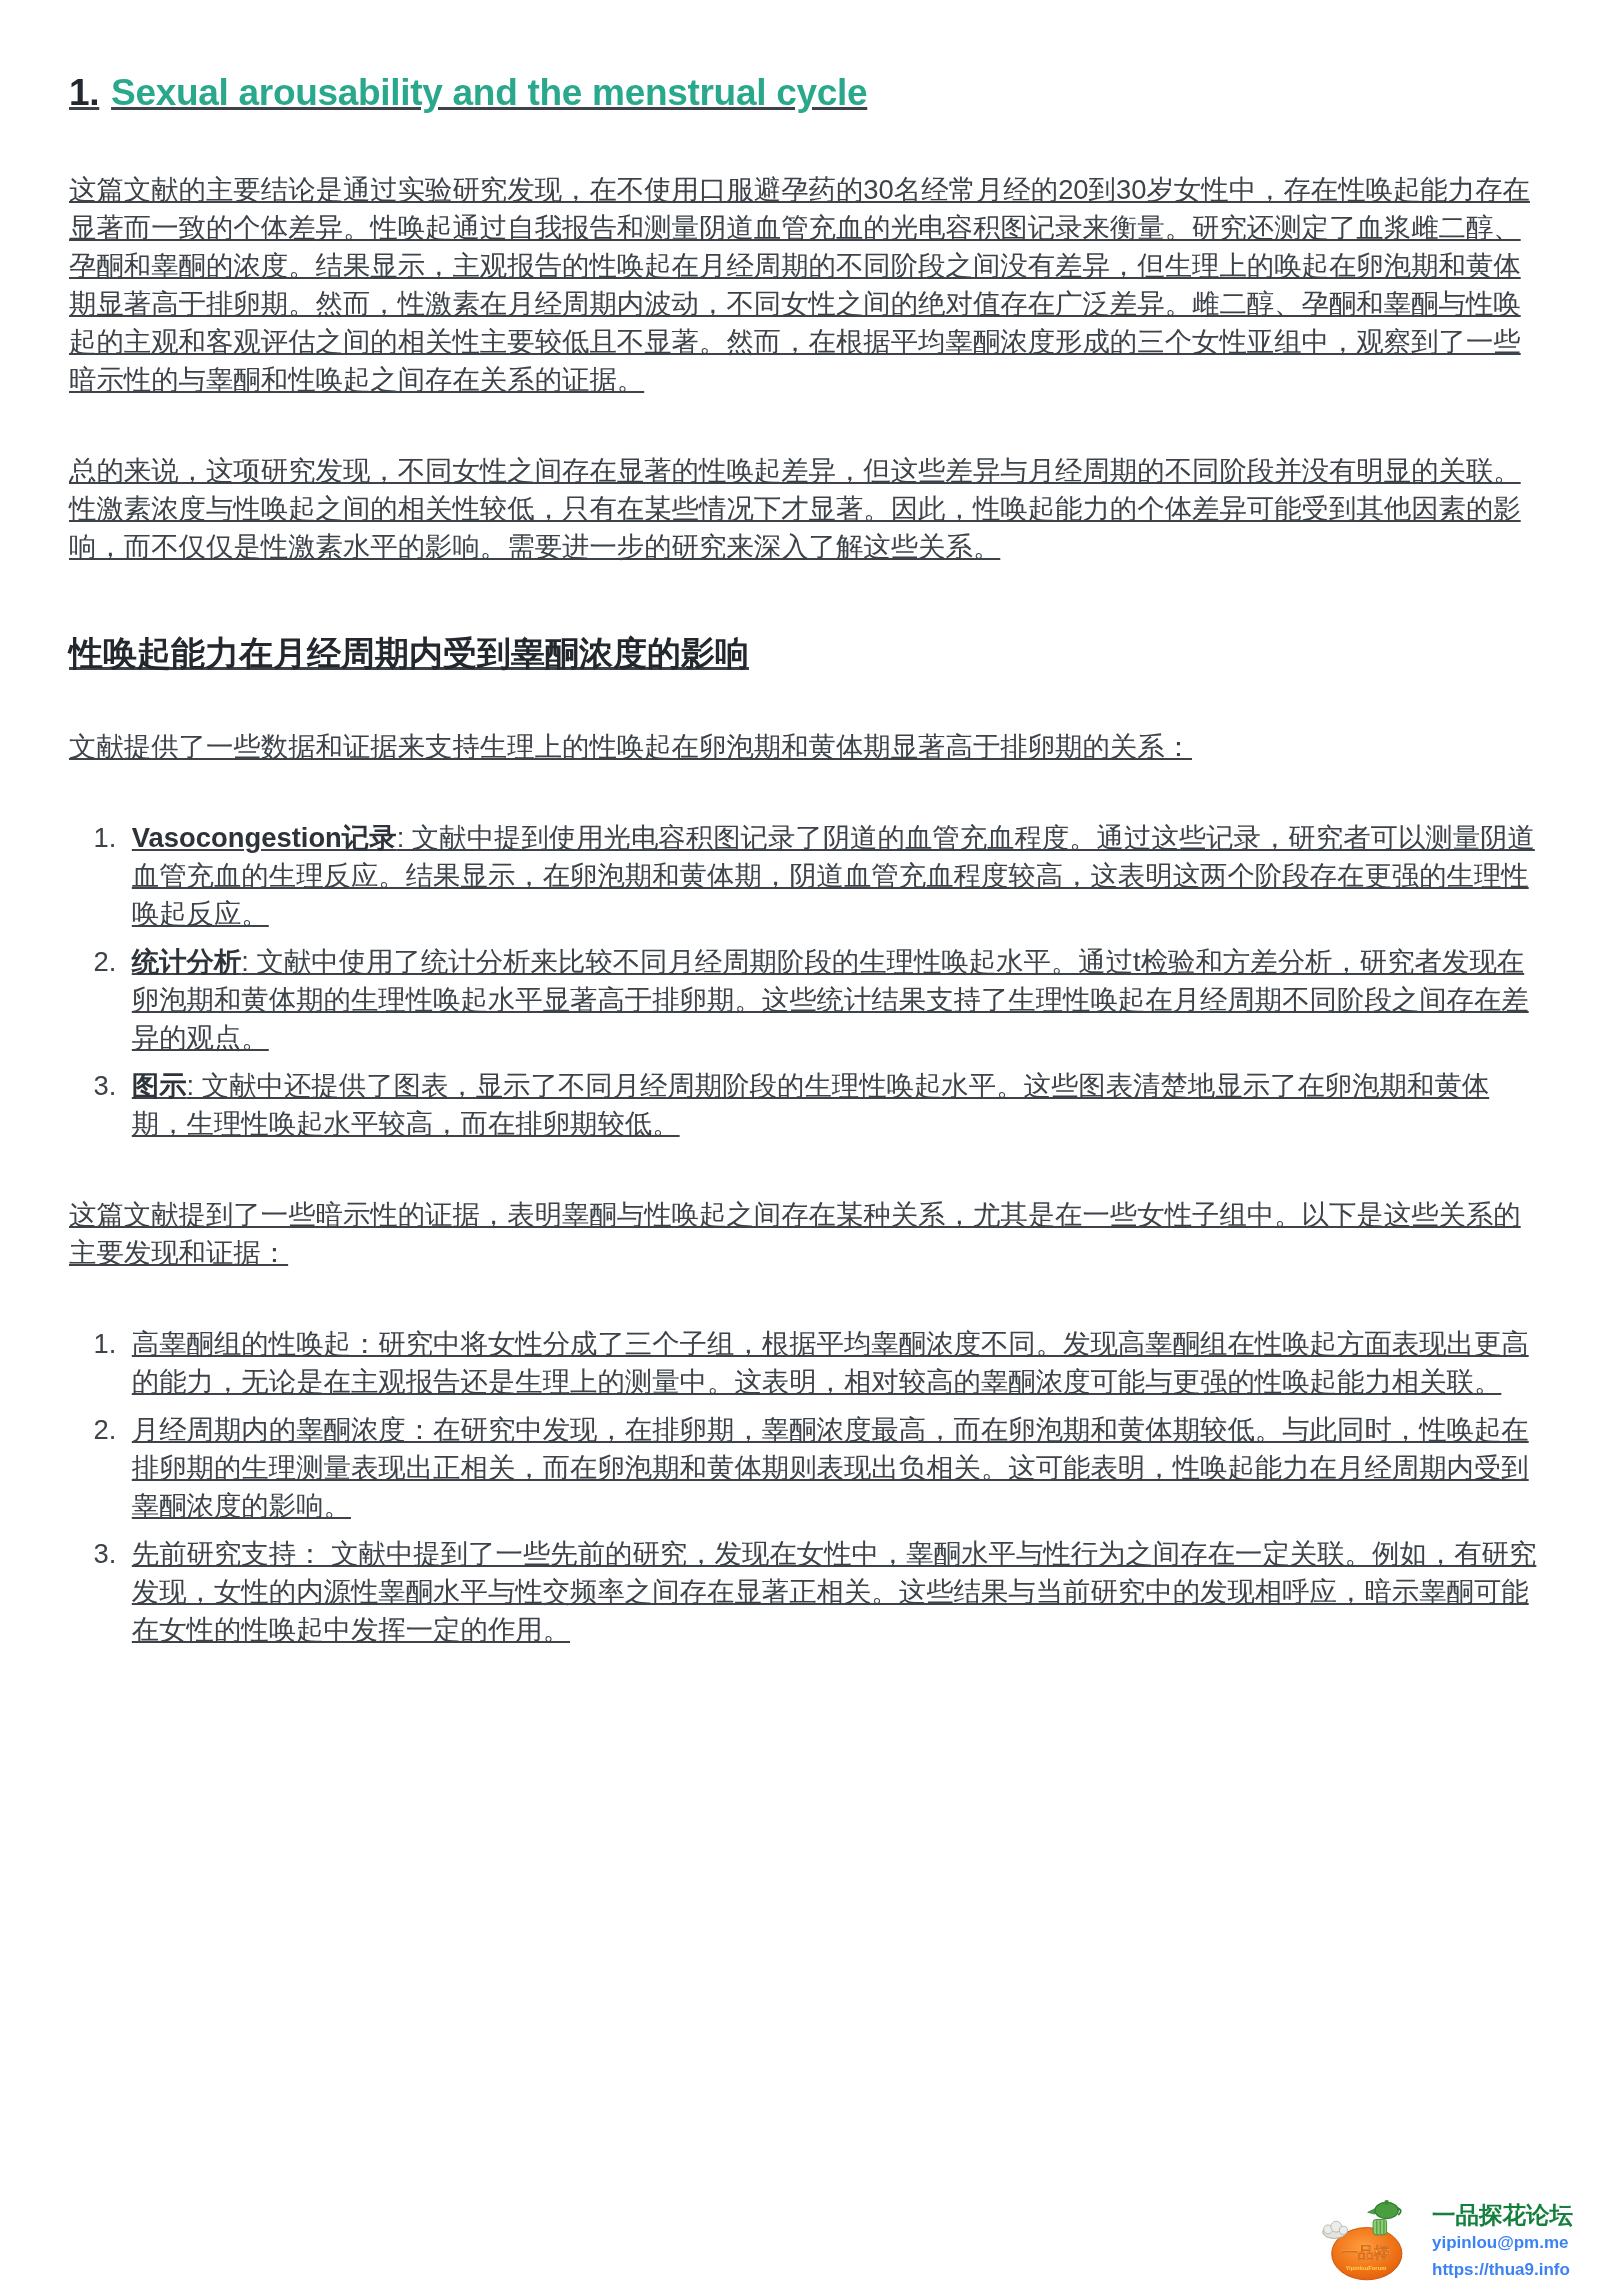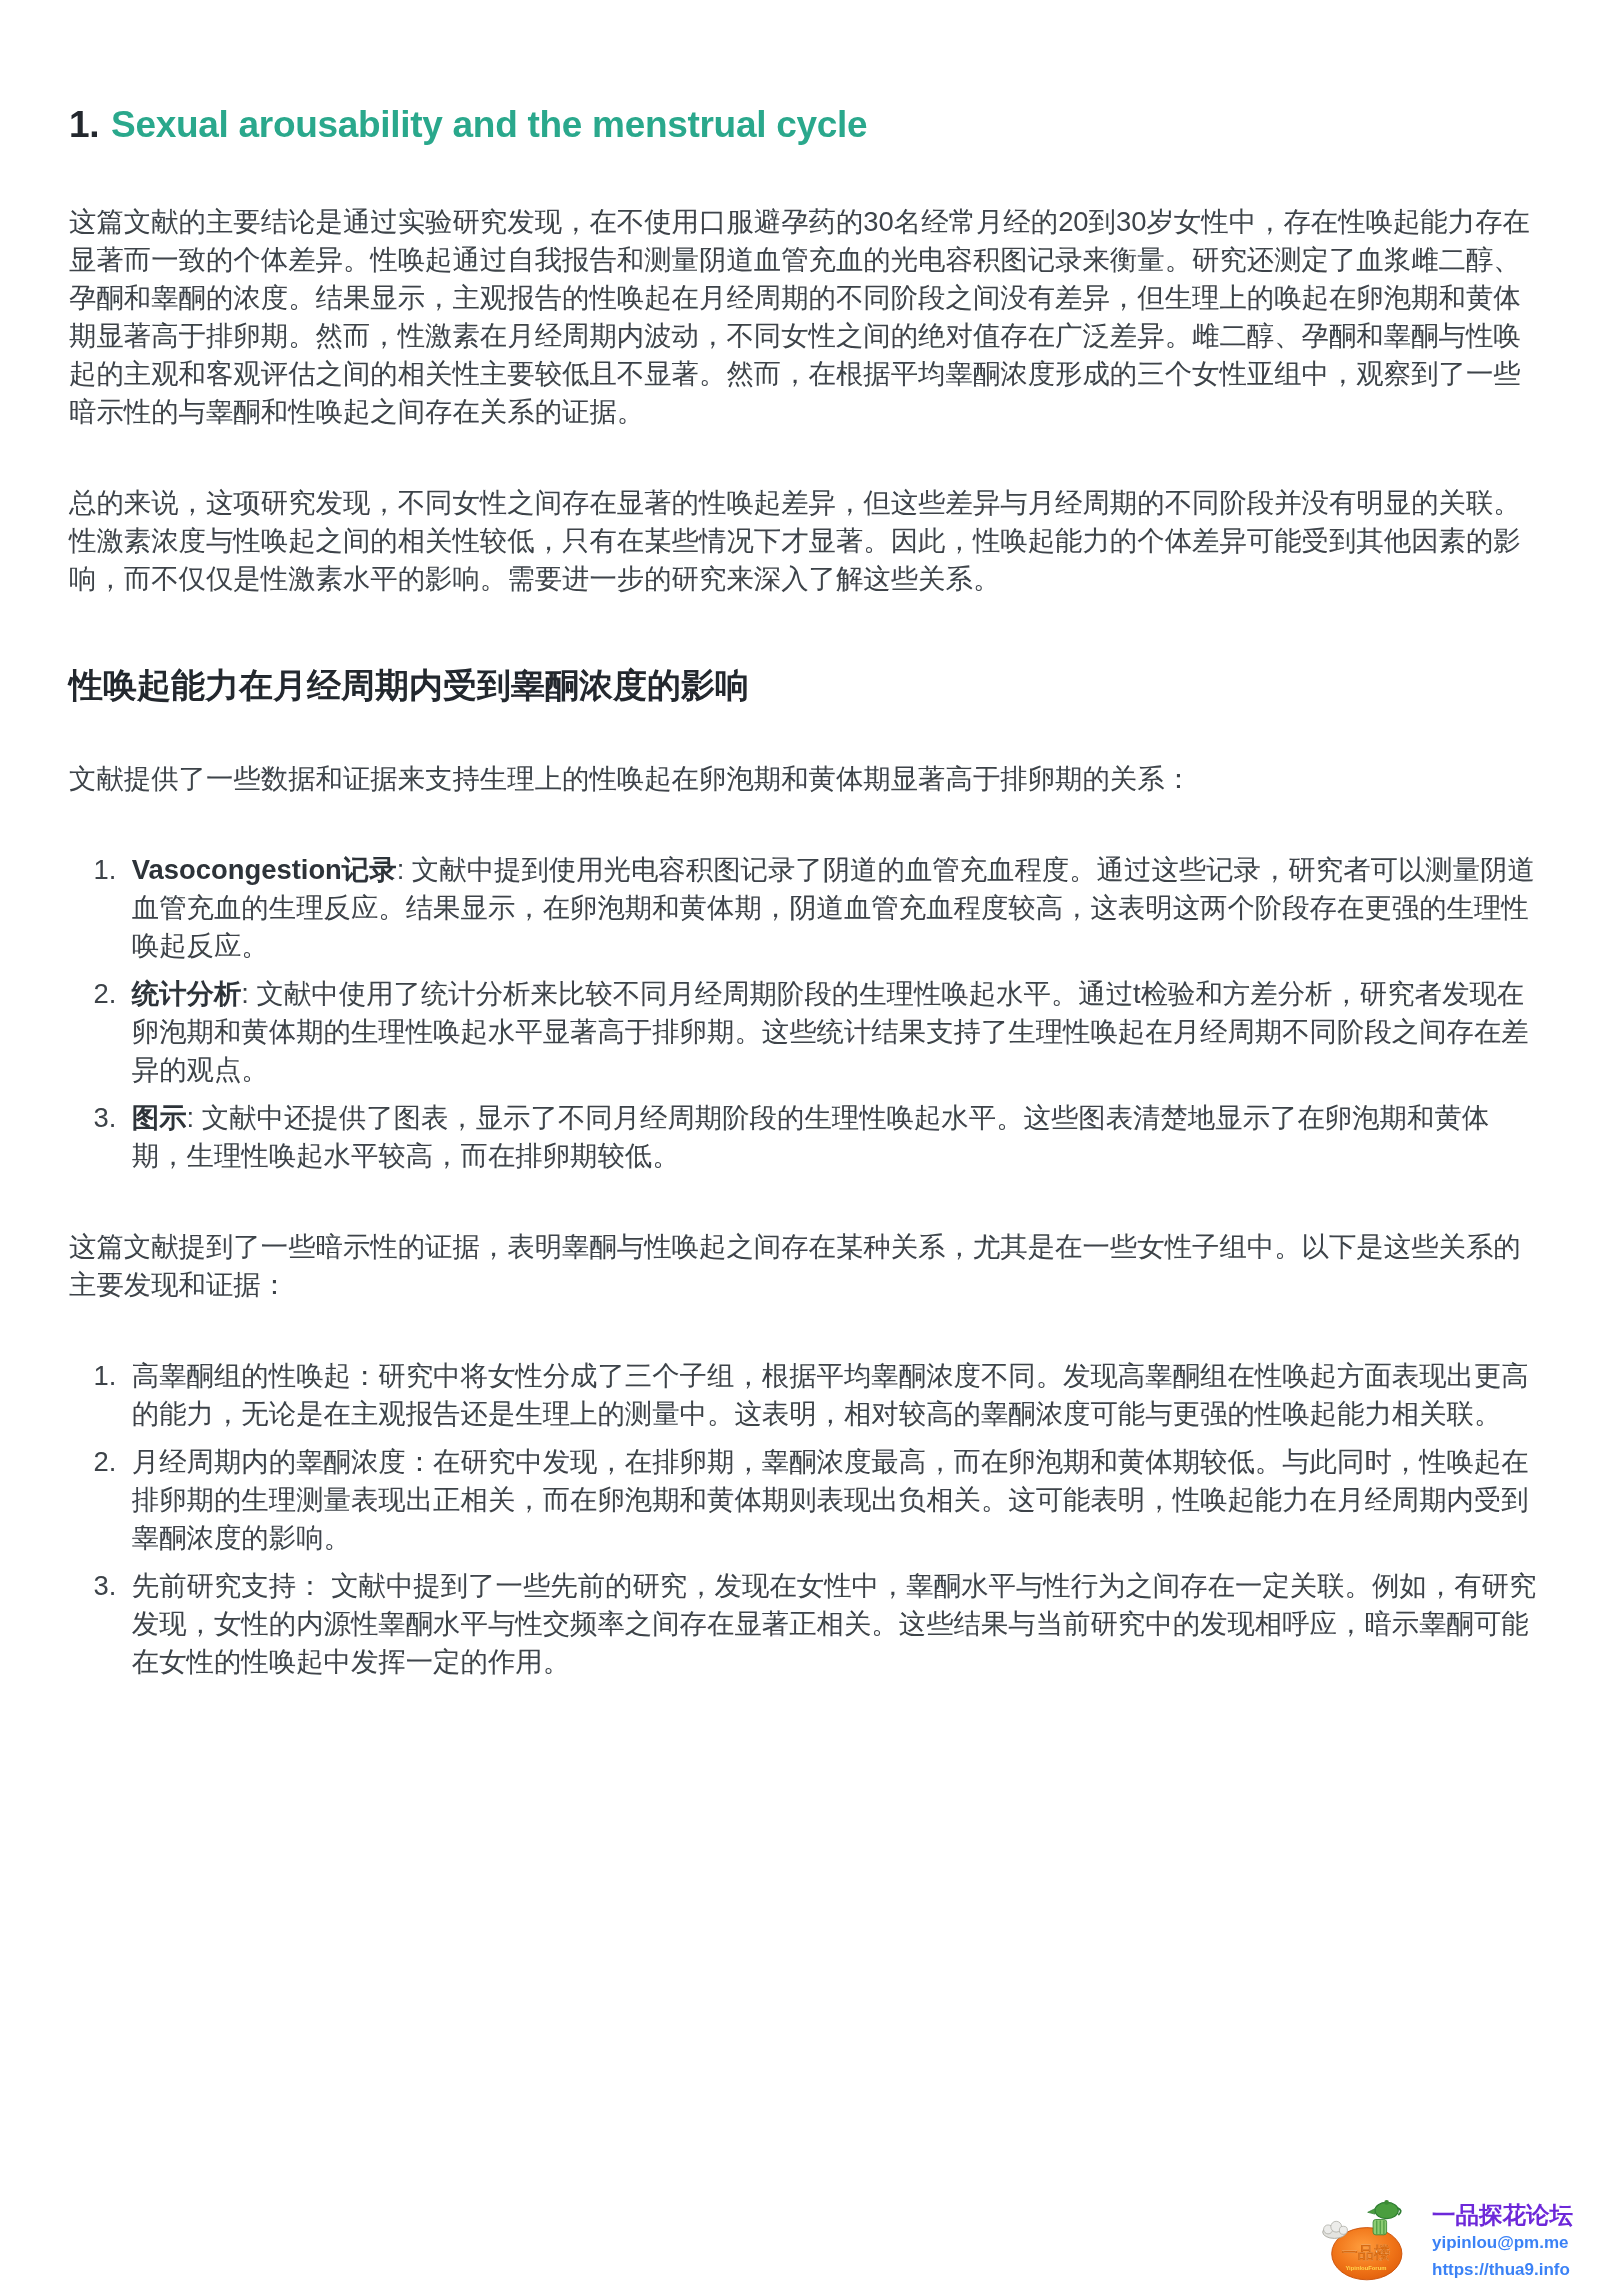--- a/index.html
+++ b/index.html
@@ -5,21 +5,21 @@
   html,body { margin:0; padding:0; background:#ffffff; }
   .page {
     position:relative;
     width:1620px;
     height:2293px;
     background:#ffffff;
     font-family:"Liberation Sans","DejaVu Sans",sans-serif;
     color:#3d4349;
     overflow:hidden;
   }
-  .content { padding:102px 72px 0 69px; }
+  .content { padding:70px 72px 0 69px;text-decoration:underline; }
 
   h1.doc-title {
     font-size:37px;
     font-weight:700;
     margin:0 0 55px 0;
     letter-spacing:-0.3px;
     line-height:1.25;
   }
   h1.doc-title .num { color:#23282e; margin-right:11.8px; }
   h1.doc-title .title-text { color:#2aa88c; }
@@ -55,21 +55,21 @@
     position:absolute;
     right:47px;
     bottom:5.9px;
     display:flex;
     align-items:center;
     gap:21.6px;
   }
   .footer-logo { width:90px; height:90px; display:block; }
   .footer-text { display:flex; flex-direction:column; }
   .forum-name {
-    color:#6d28d9;
+    color:#15803d;
     font-weight:700;
     font-size:23.5px;
     line-height:29px;
   }
   .forum-email, .forum-url {
     color:#3b82f6;
     font-size:17px;
     line-height:26.5px;
     font-weight:bold;
   }

